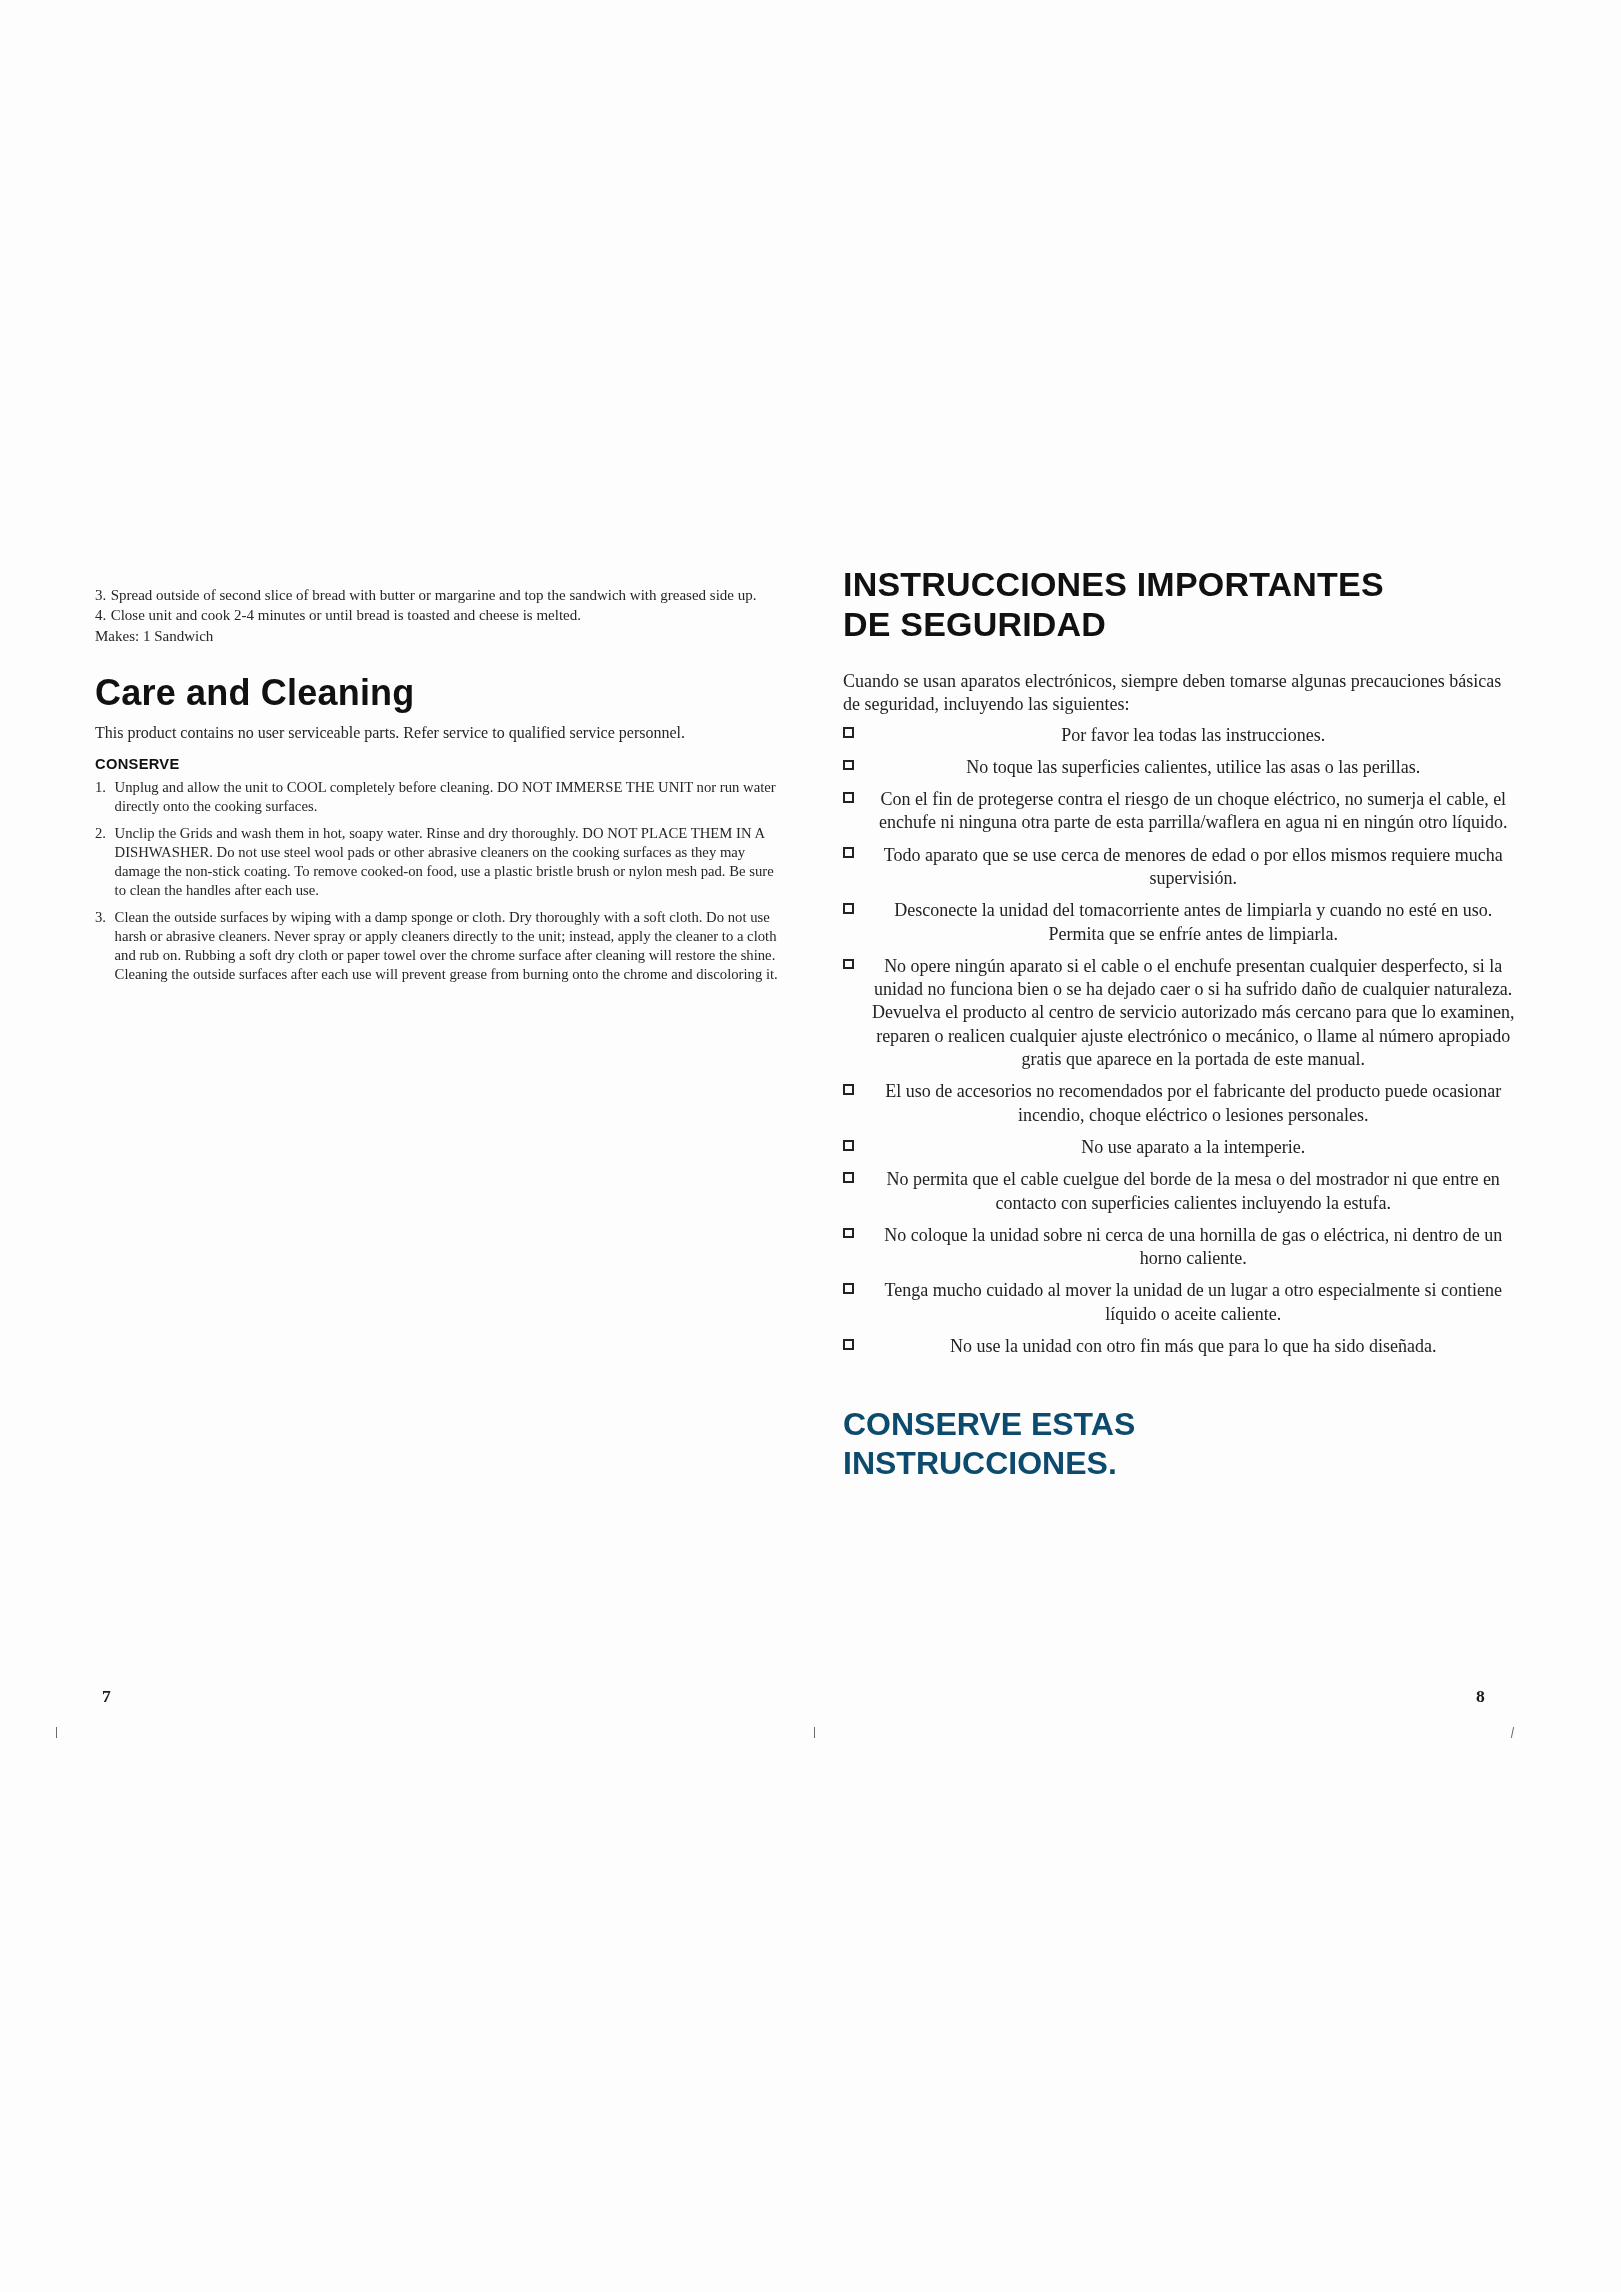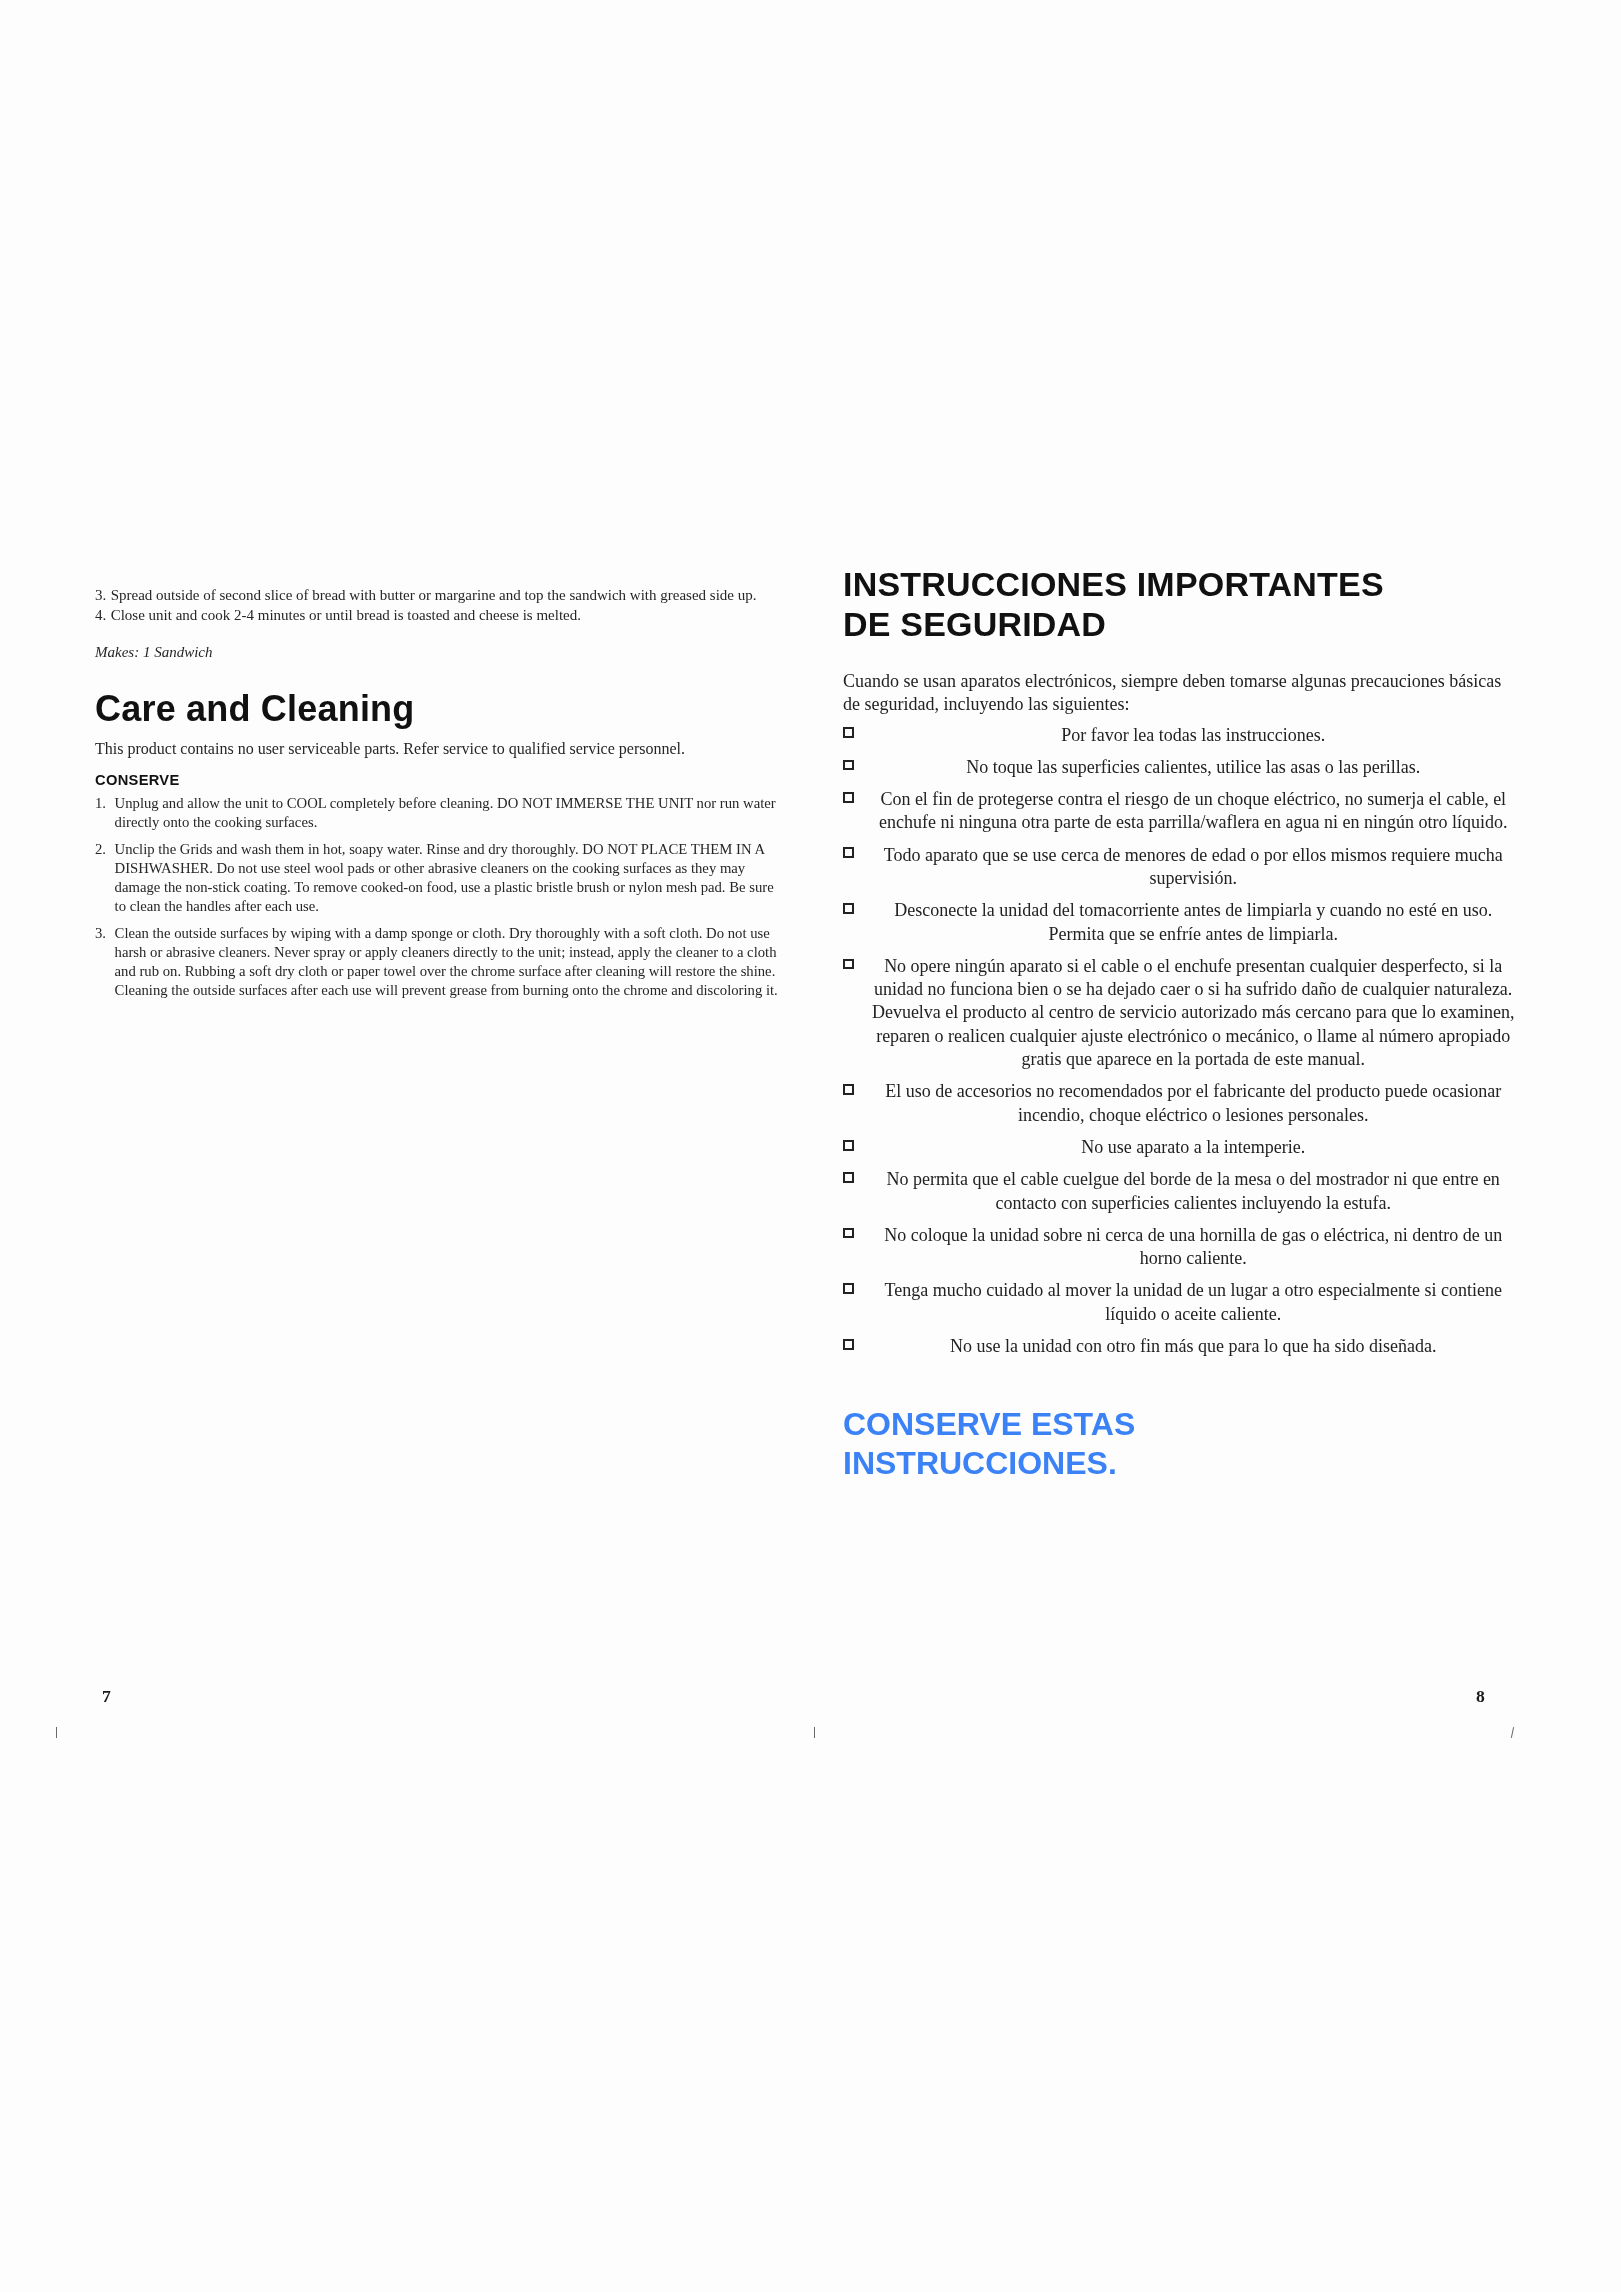--- a/index.html
+++ b/index.html
@@ -41,22 +41,21 @@
     padding-left: 15.7px;
     position: relative;
     margin-bottom: 1px;
   }
   .recipe-cont .num-item .num {
     position: absolute;
     left: 0;
     top: 0;
   }
   .recipe-cont .makes {
-    margin-top: 18px;
-    font-style: italic;
+    margin-top: 2px;
   }
 
   h2.section-title {
     font-family: "Liberation Sans", sans-serif;
     font-weight: bold;
     font-size: 36px;
     letter-spacing: 0.2px;
     margin: 25.5px 0 9.8px 0;
     color: #111;
   }
@@ -145,21 +144,21 @@
     border: 2px solid #222;
     box-sizing: border-box;
   }
 
   h2.keep-title {
     font-family: "Liberation Sans", sans-serif;
     font-weight: bold;
     font-size: 32px;
     line-height: 1.22;
     margin: 47px 0 0 0;
-    color: #3b82f6;
+    color: #0c4a6e;
   }
   h2.keep-title span { display: block; }
 
   
   .folio {
     position: absolute;
     font-family: "Liberation Serif", serif;
     font-size: 17.6px;
     font-weight: bold;
     color: #1a1a1a;

